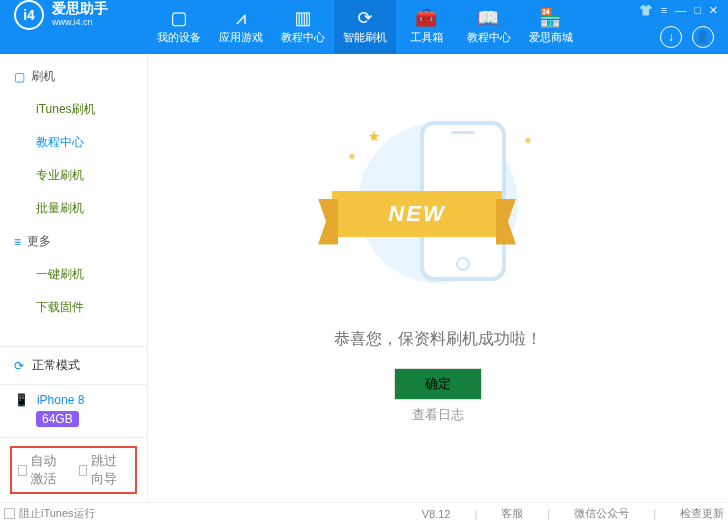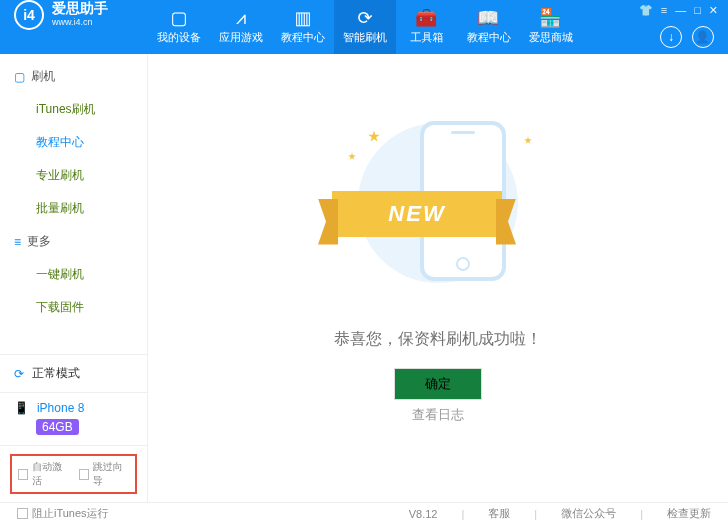--- a/index.html
+++ b/index.html
@@ -30,21 +30,21 @@
   .sb-group { font-size: 12px; color: #555; padding: 8px 14px; display: flex; align-items: center; gap: 6px; }
   .sb-group .g-icon { color: #118df5; }
   .sb-item { font-size: 12px; color: #4d7c0f; padding: 8px 14px 8px 36px; cursor: pointer; }
   .sb-item.active { color: #118df5; }
   .sb-mode { border-top: 1px solid #eee; padding: 10px 14px; display: flex; align-items: center; gap: 8px; }
   .sb-device { border-top: 1px solid #eee; padding: 8px 14px 10px; }
   .sb-device .dev-name { color: #118df5; font-size: 12px; }
   .dev-row { display: flex; align-items: center; gap: 8px; margin-bottom: 4px; }
   .badge { display: inline-block; background: #8b5cf6; color: #fff; font-size: 12px; border-radius: 3px; padding: 1px 6px; margin-left: 22px; }
   .sb-bottom { border-top: 1px solid #eee; padding: 8px 10px; }
-  .highlight-box { border: 2px solid #e74c3c; padding: 4px 6px; display: flex; gap: 10px; font-size: 10px; color: #888; }
+  .highlight-box { border: 2px solid #e74c3c; padding: 4px 6px; display: flex; gap: 10px; font-size: 13px; color: #888; }
   .chk { display: flex; align-items: center; gap: 4px; cursor: pointer; }
   .chk-box { width: 11px; height: 11px; border: 1px solid #bbb; display: inline-block; }
 
   
   .main { flex: 1; display: flex; flex-direction: column; align-items: center; justify-content: center; position: relative; }
   .illustration { width: 200px; height: 180px; position: relative; margin-top: -20px; }
   .illu-circle { width: 160px; height: 160px; background: #eaf4fd; border-radius: 50%; position: absolute; top: 10px; left: 20px; }
   .illu-phone { width: 86px; height: 160px; background: #fff; border: 4px solid #cfe6f9; border-radius: 14px; position: absolute; top: 8px; left: 82px; }
   .illu-phone::before { content: ""; display: block; width: 24px; height: 3px; background: #cfe6f9; border-radius: 3px; margin: 6px auto 0; }
   .illu-phone::after { content: ""; display: block; width: 10px; height: 10px; border: 2px solid #cfe6f9; border-radius: 50%; position: absolute; bottom: 6px; left: 50%; transform: translateX(-50%); }
@@ -55,21 +55,21 @@
   .star { position: absolute; width: 12px; height: 12px; background: #f5c542; clip-path: polygon(50% 0, 61% 35%, 98% 35%, 68% 57%, 79% 91%, 50% 70%, 21% 91%, 32% 57%, 2% 35%, 39% 35%); }
   .s1 { top: 18px; left: 30px; }
   .s2 { top: 40px; left: 10px; width: 8px; height: 8px; }
   .s3 { top: 24px; right: 6px; width: 8px; height: 8px; }
 
   .success-text { font-size: 16px; color: #737373; margin-top: 36px; }
   .ok-btn { margin-top: 18px; padding: 6px 30px; border: 1px solid #ddd; background: #15803d; font-size: 13px; cursor: pointer; }
   .view-log { margin-top: 6px; font-size: 13px; color: #999; cursor: pointer; }
 
   
-  .footer { height: 22px; border-top: 1px solid #eee; display: flex; align-items: center; padding: 0 17px; font-size: 11px; color: #888; }
+  .footer { height: 22px; border-top: 1px solid #eee; display: flex; align-items: center; padding: 0 4px; font-size: 11px; color: #888; }
   .footer .chk { display: flex; align-items: center; gap: 4px; cursor: pointer; }
   .footer-right { margin-left: auto; display: flex; align-items: center; gap: 24px; }
   .sep { color: #ccc; }
 </style>
 </head>
 <body>
 
 <div class="header">
   <div class="logo-box">
     <div class="logo-circle">

